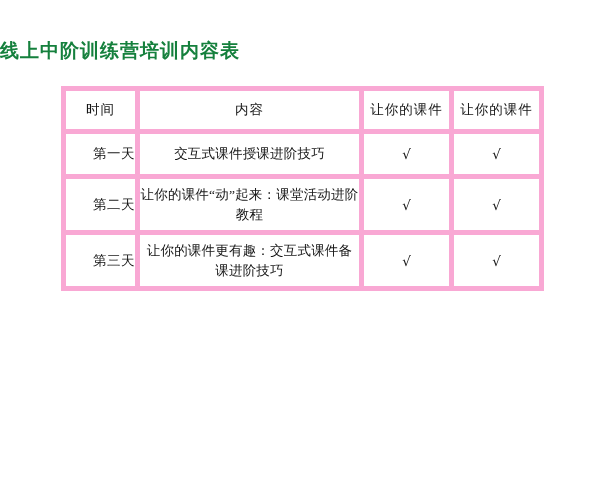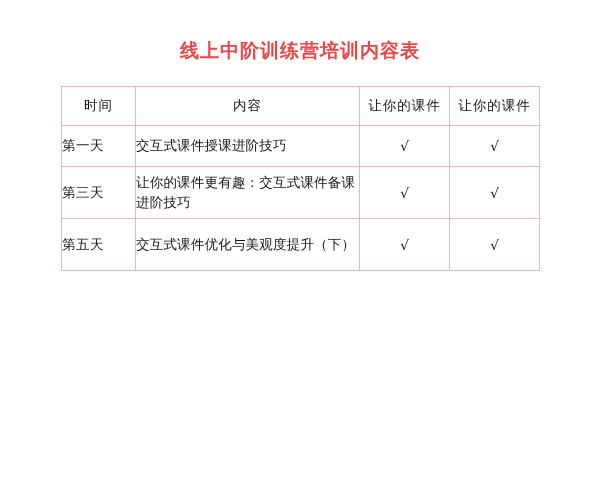--- a/index.html
+++ b/index.html
@@ -14,65 +14,64 @@
     color: #1a1a1a;
     overflow: hidden;
   }
   .page {
     position: relative;
     width: 600px;
     height: 499px;
     box-sizing: border-box;
   }
   .doc-title {
-    text-align: center;
     font-family: "Liberation Serif", serif;
     font-size: 19px;
     font-weight: bold;
     letter-spacing: 1px;
     margin: 38px 0 0 0;
-    color: #ef4444;
+    color: #15803d;
   }
   .table-wrap {
     margin: 22px auto 0 auto;
     width: 478px;
   }
   table.schedule {
     border-collapse: collapse;
     width: 100%;
     table-layout: fixed;
     background: #ffffff;
   }
   table.schedule td,
   table.schedule th {
-    border: 1px solid #f9a8d4;
+    border: 5px solid #f9a8d4;
     font-weight: normal;
     font-size: 13.5px;
     color: #151515;
     vertical-align: middle;
     padding: 0;
   }
   .col-day   { width: 74px; }
   .col-cont  { width: 224px; }
   .col-quiz  { width: 90px; }
   .col-check { width: 90px; }
 
   thead td {
     height: 38px;
     text-align: center;
     font-size: 14.5px;
     letter-spacing: 1px;
   }
   .cell-day {
-    text-align: left;
+    text-align: right;
     font-size: 13.5px;
     letter-spacing: 0.5px;
   }
   .cell-content {
-    text-align: left;
+    text-align: center;
     padding: 5px 7px 5px 9px;
     line-height: 1.45;
     font-size: 13.5px;
     letter-spacing: 0.2px;
     font-family: Liberation Serif, serif;
   }
   .cell-mark {
     text-align: center;
     font-family: "DejaVu Sans", sans-serif;
     font-size: 13px;
@@ -109,29 +108,29 @@
           <td>让你的课件</td>
         </tr>
       </thead>
       <tbody>
         <tr class="r1">
           <td class="cell-day">第一天</td>
           <td class="cell-content">交互式课件授课进阶技巧</td>
           <td class="cell-mark">√</td>
           <td class="cell-mark">√</td>
         </tr>
+        <tr class="r2">
+          <td class="cell-day">第二天</td>
+          <td class="cell-content">让你的课件“动”起来：课堂活动进阶教程</td>
+          <td class="cell-mark">√</td>
+          <td class="cell-mark">√</td>
+        </tr>
         <tr class="r3">
           <td class="cell-day">第三天</td>
           <td class="cell-content">让你的课件更有趣：交互式课件备课进阶技巧</td>
-          <td class="cell-mark">√</td>
-          <td class="cell-mark">√</td>
-        </tr>
-        <tr class="r5">
-          <td class="cell-day">第五天</td>
-          <td class="cell-content">交互式课件优化与美观度提升（下）</td>
           <td class="cell-mark">√</td>
           <td class="cell-mark">√</td>
         </tr>
       </tbody>
     </table>
   </div>
 
 </div>
 
 </body></html>

